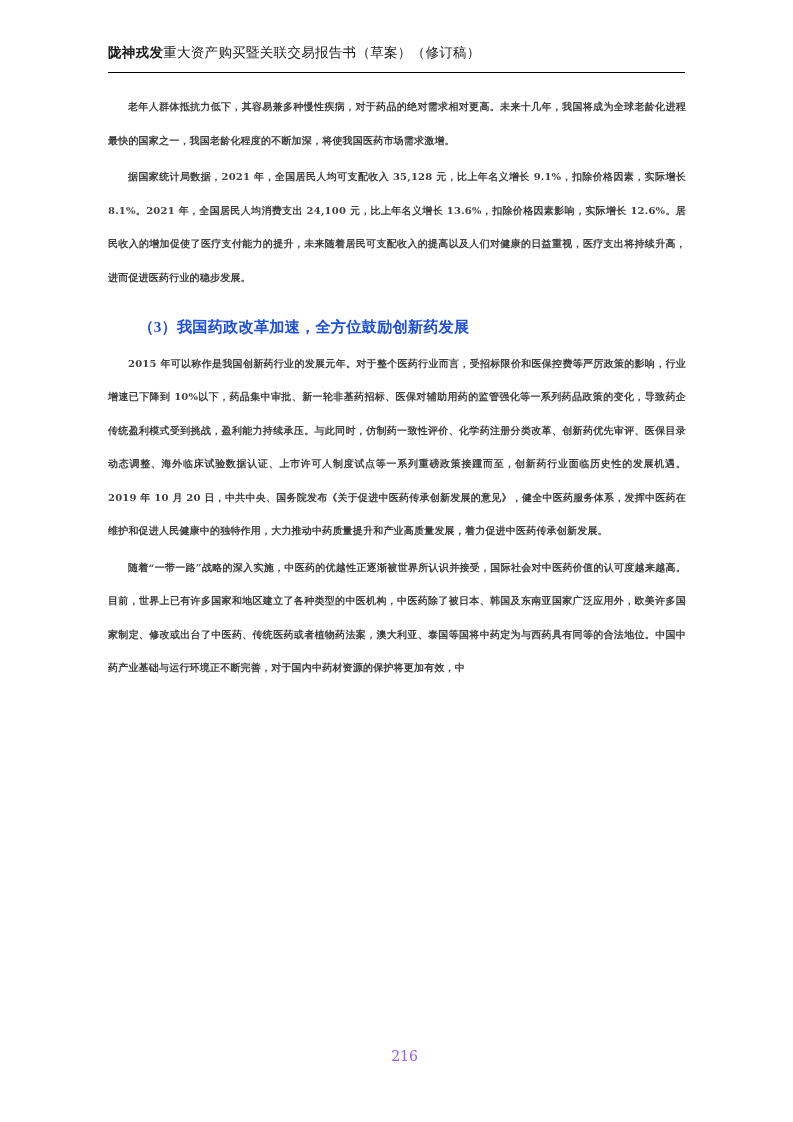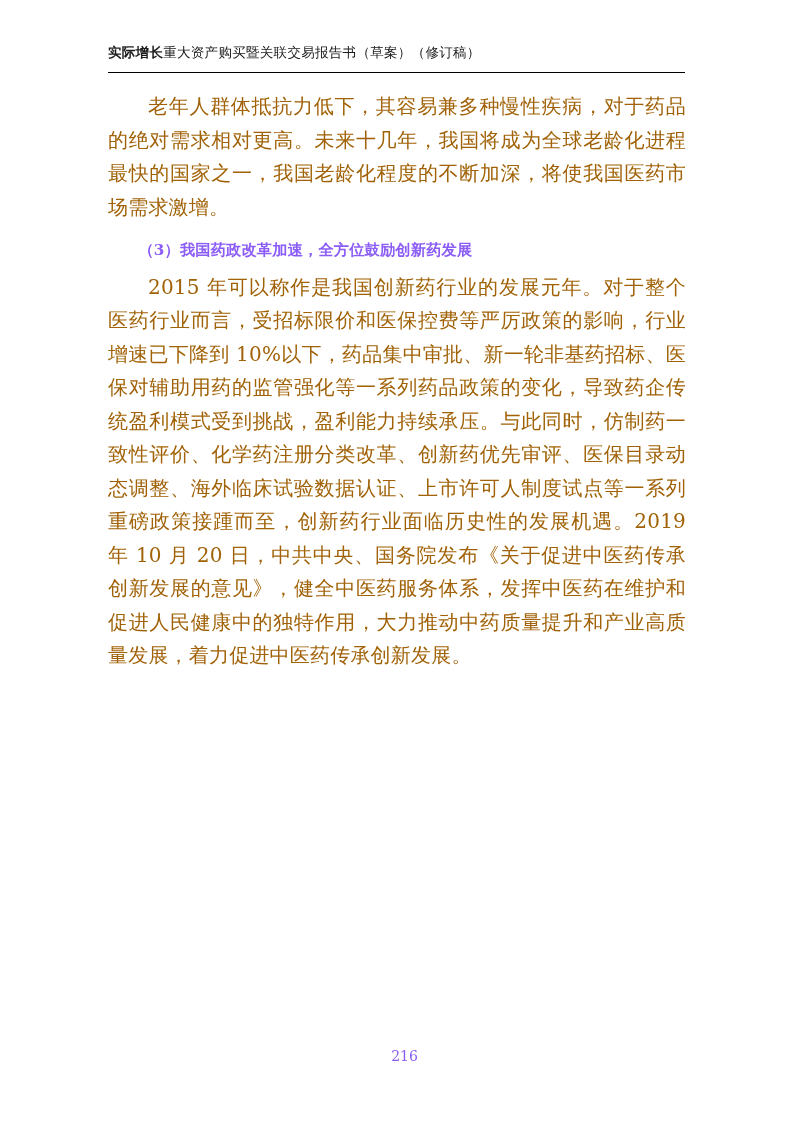--- a/index.html
+++ b/index.html
@@ -50,60 +50,64 @@
     height: 0;
   }
   .content {
     position: absolute;
     top: 90px;
     left: 108px;
     width: 578px;
   }
   p.para {
     margin: 0 0 3px 0;
-    font-size: 20px;
+    font-size: 10px;
     line-height: 33.5px;
-    color: #a16207;
+    color: #404040;
     text-align: justify;
     text-justify: inter-ideograph;
     text-indent: 2em;
     letter-spacing: 0.2px;
+    font-weight: bold;
   }
   p.heading {
-    margin: 10px 0 3px 0;
+    margin: 16px 0 3px 0;
     font-size: 15.2px;
     line-height: 33.5px;
-    color: #8b5cf6;
+    color: #1d4ed8;
     text-indent: 2em;
     font-weight: 700;
     letter-spacing: 0.2px;
+    font-family: Liberation Serif, serif;
   }
   .footer {
     position: absolute;
     bottom: 58px;
     left: 0;
     width: 100%;
     text-align: center;
     font-size: 14px;
     color: #8b5cf6;
     padding-left: 8px;
   }
 </style>
 </head>
 <body>
 
 <div class="page">
 
   <div class="header">
-    <span class="header-left">实际增长</span>
+    <span class="header-left">陇神戎发</span>
     <span class="header-center">重大资产购买暨关联交易报告书（草案）（修订稿）</span>
   </div>
   <div class="header-rule"></div>
 
   <div class="content">
     <p class="para">老年人群体抵抗力低下，其容易兼多种慢性疾病，对于药品的绝对需求相对更高。未来十几年，我国将成为全球老龄化进程最快的国家之一，我国老龄化程度的不断加深，将使我国医药市场需求激增。</p>
+    <p class="para">据国家统计局数据，2021 年，全国居民人均可支配收入 35,128 元，比上年名义增长 9.1%，扣除价格因素，实际增长 8.1%。2021 年，全国居民人均消费支出 24,100 元，比上年名义增长 13.6%，扣除价格因素影响，实际增长 12.6%。居民收入的增加促使了医疗支付能力的提升，未来随着居民可支配收入的提高以及人们对健康的日益重视，医疗支出将持续升高，进而促进医药行业的稳步发展。</p>
     <p class="heading">（3）我国药政改革加速，全方位鼓励创新药发展</p>
     <p class="para">2015 年可以称作是我国创新药行业的发展元年。对于整个医药行业而言，受招标限价和医保控费等严厉政策的影响，行业增速已下降到 10%以下，药品集中审批、新一轮非基药招标、医保对辅助用药的监管强化等一系列药品政策的变化，导致药企传统盈利模式受到挑战，盈利能力持续承压。与此同时，仿制药一致性评价、化学药注册分类改革、创新药优先审评、医保目录动态调整、海外临床试验数据认证、上市许可人制度试点等一系列重磅政策接踵而至，创新药行业面临历史性的发展机遇。2019 年 10 月 20 日，中共中央、国务院发布《关于促进中医药传承创新发展的意见》，健全中医药服务体系，发挥中医药在维护和促进人民健康中的独特作用，大力推动中药质量提升和产业高质量发展，着力促进中医药传承创新发展。</p>
+    <p class="para">随着“一带一路”战略的深入实施，中医药的优越性正逐渐被世界所认识并接受，国际社会对中医药价值的认可度越来越高。目前，世界上已有许多国家和地区建立了各种类型的中医机构，中医药除了被日本、韩国及东南亚国家广泛应用外，欧美许多国家制定、修改或出台了中医药、传统医药或者植物药法案，澳大利亚、泰国等国将中药定为与西药具有同等的合法地位。中国中药产业基础与运行环境正不断完善，对于国内中药材资源的保护将更加有效，中</p>
   </div>
 
   <div class="footer">216</div>
 
 </div>
 
 </body></html>

